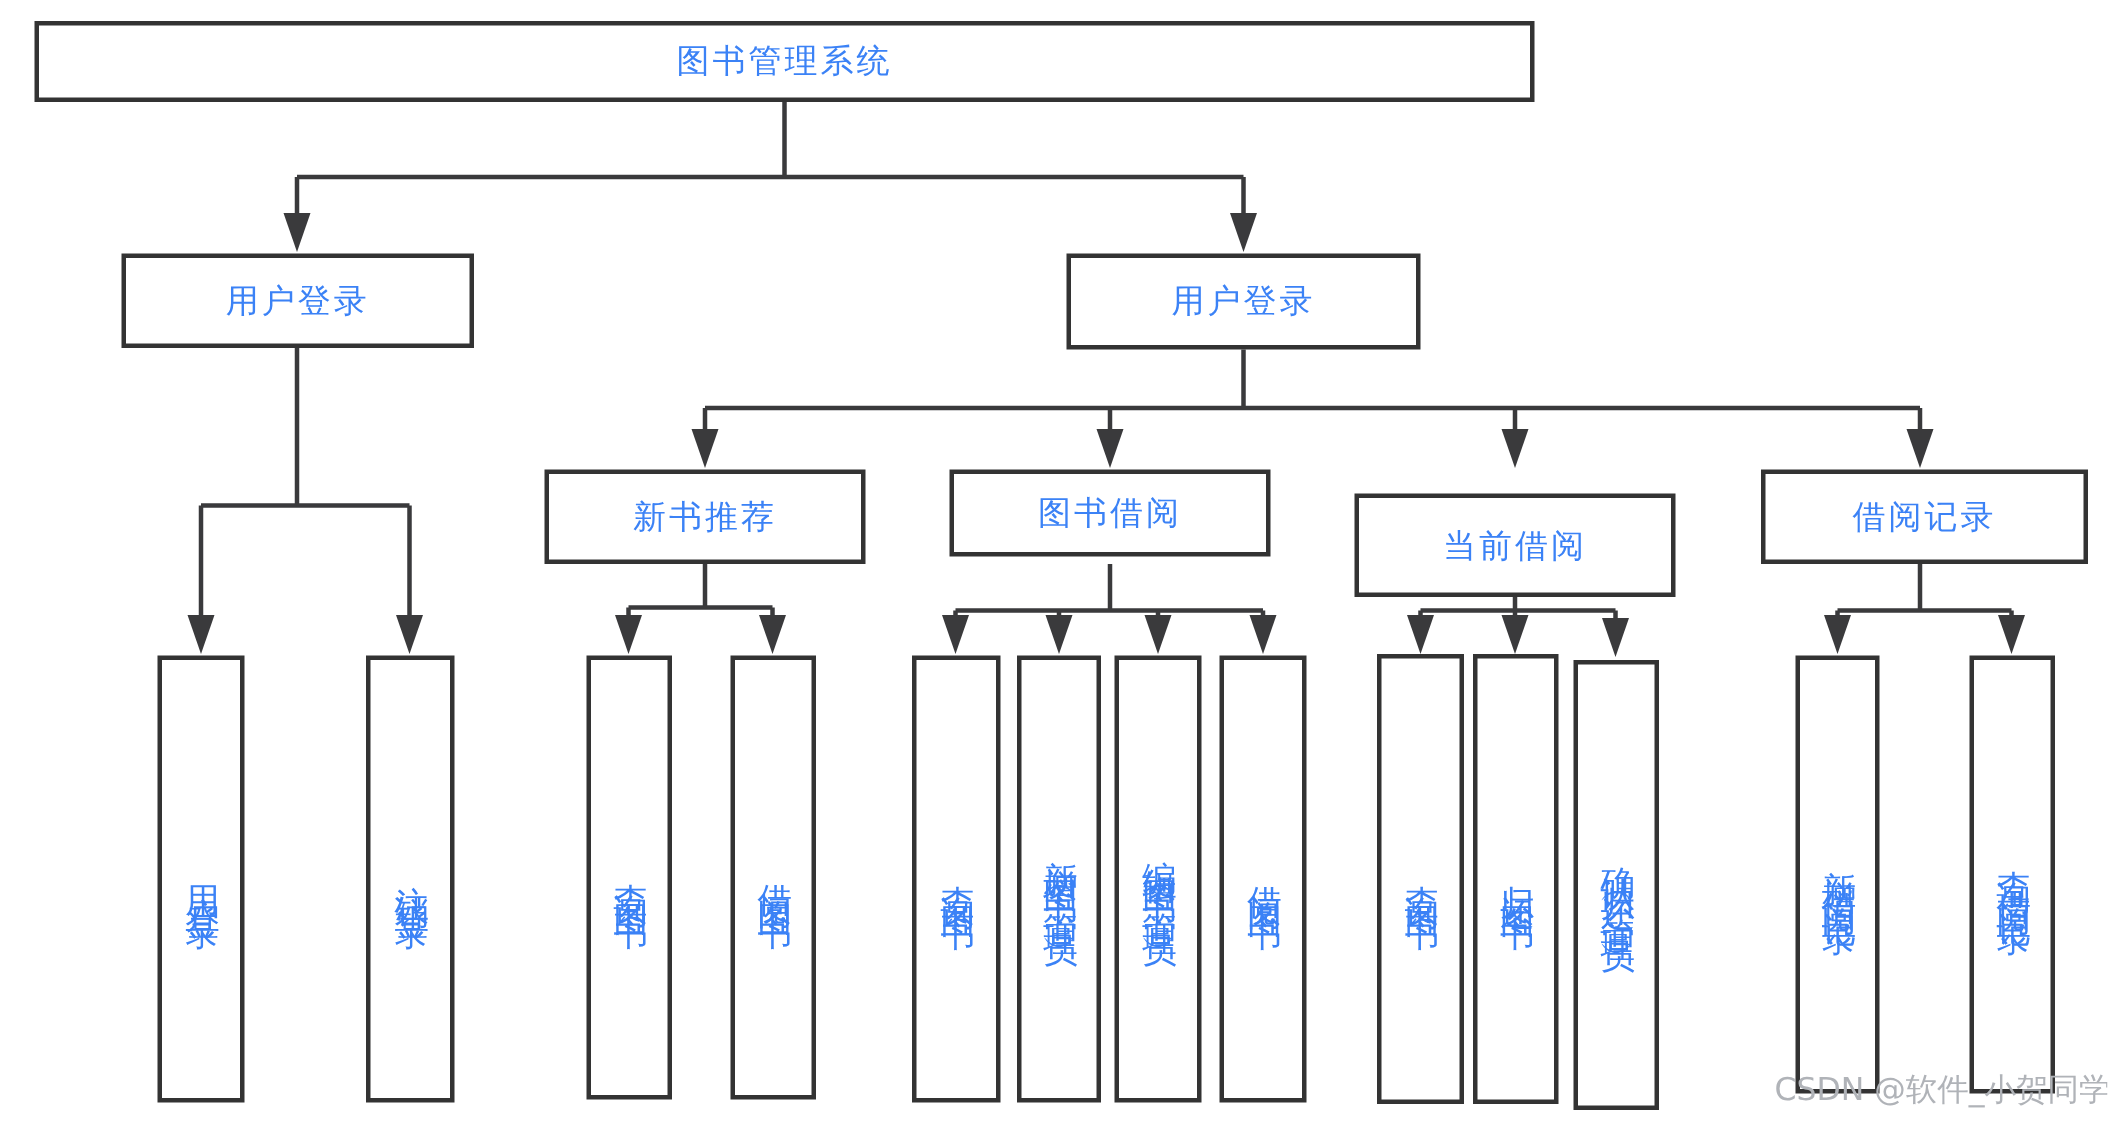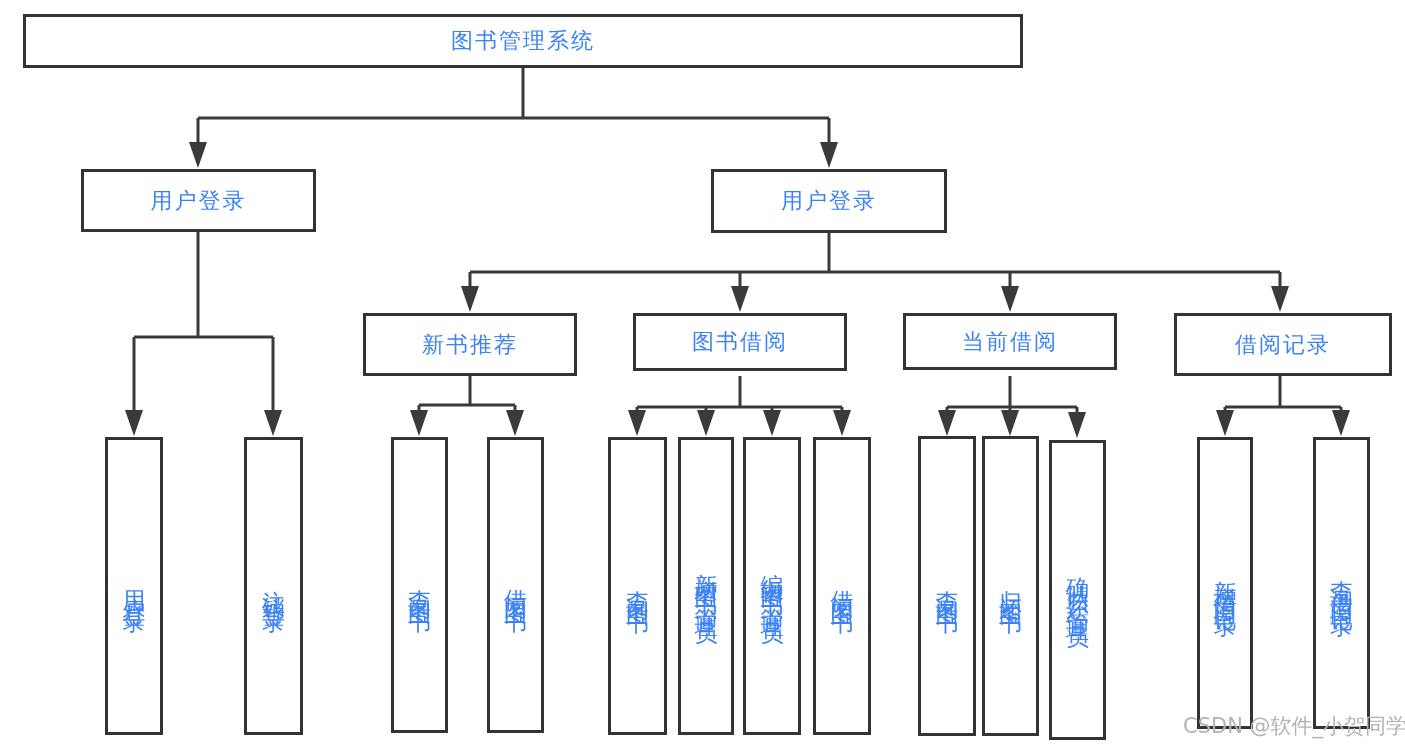--- a/index.html
+++ b/index.html
@@ -110,21 +110,21 @@
   <div class="hbox" style="left:711px; top:169px; width:236px; height:64px;">
     <span>用户登录</span>
   </div>
 
   <div class="hbox" style="left:363px; top:313px; width:214px; height:63px;">
     <span>新书推荐</span>
   </div>
   <div class="hbox" style="left:633px; top:313px; width:214px; height:58px;">
     <span>图书借阅</span>
   </div>
-  <div class="hbox" style="left:903px; top:313px; width:214px; height:57px;">
+  <div class="hbox" style="left:903px; top:329px; width:214px; height:69px;">
     <span>当前借阅</span>
   </div>
   <div class="hbox" style="left:1174px; top:313px; width:218px; height:63px;">
     <span>借阅记录</span>
   </div>
 
   <div class="vbox" style="left:105px; top:437px; width:58px; height:298px;">
     <span>用户登录</span>
   </div>
   <div class="vbox" style="left:244px; top:437px; width:59px; height:298px;">

